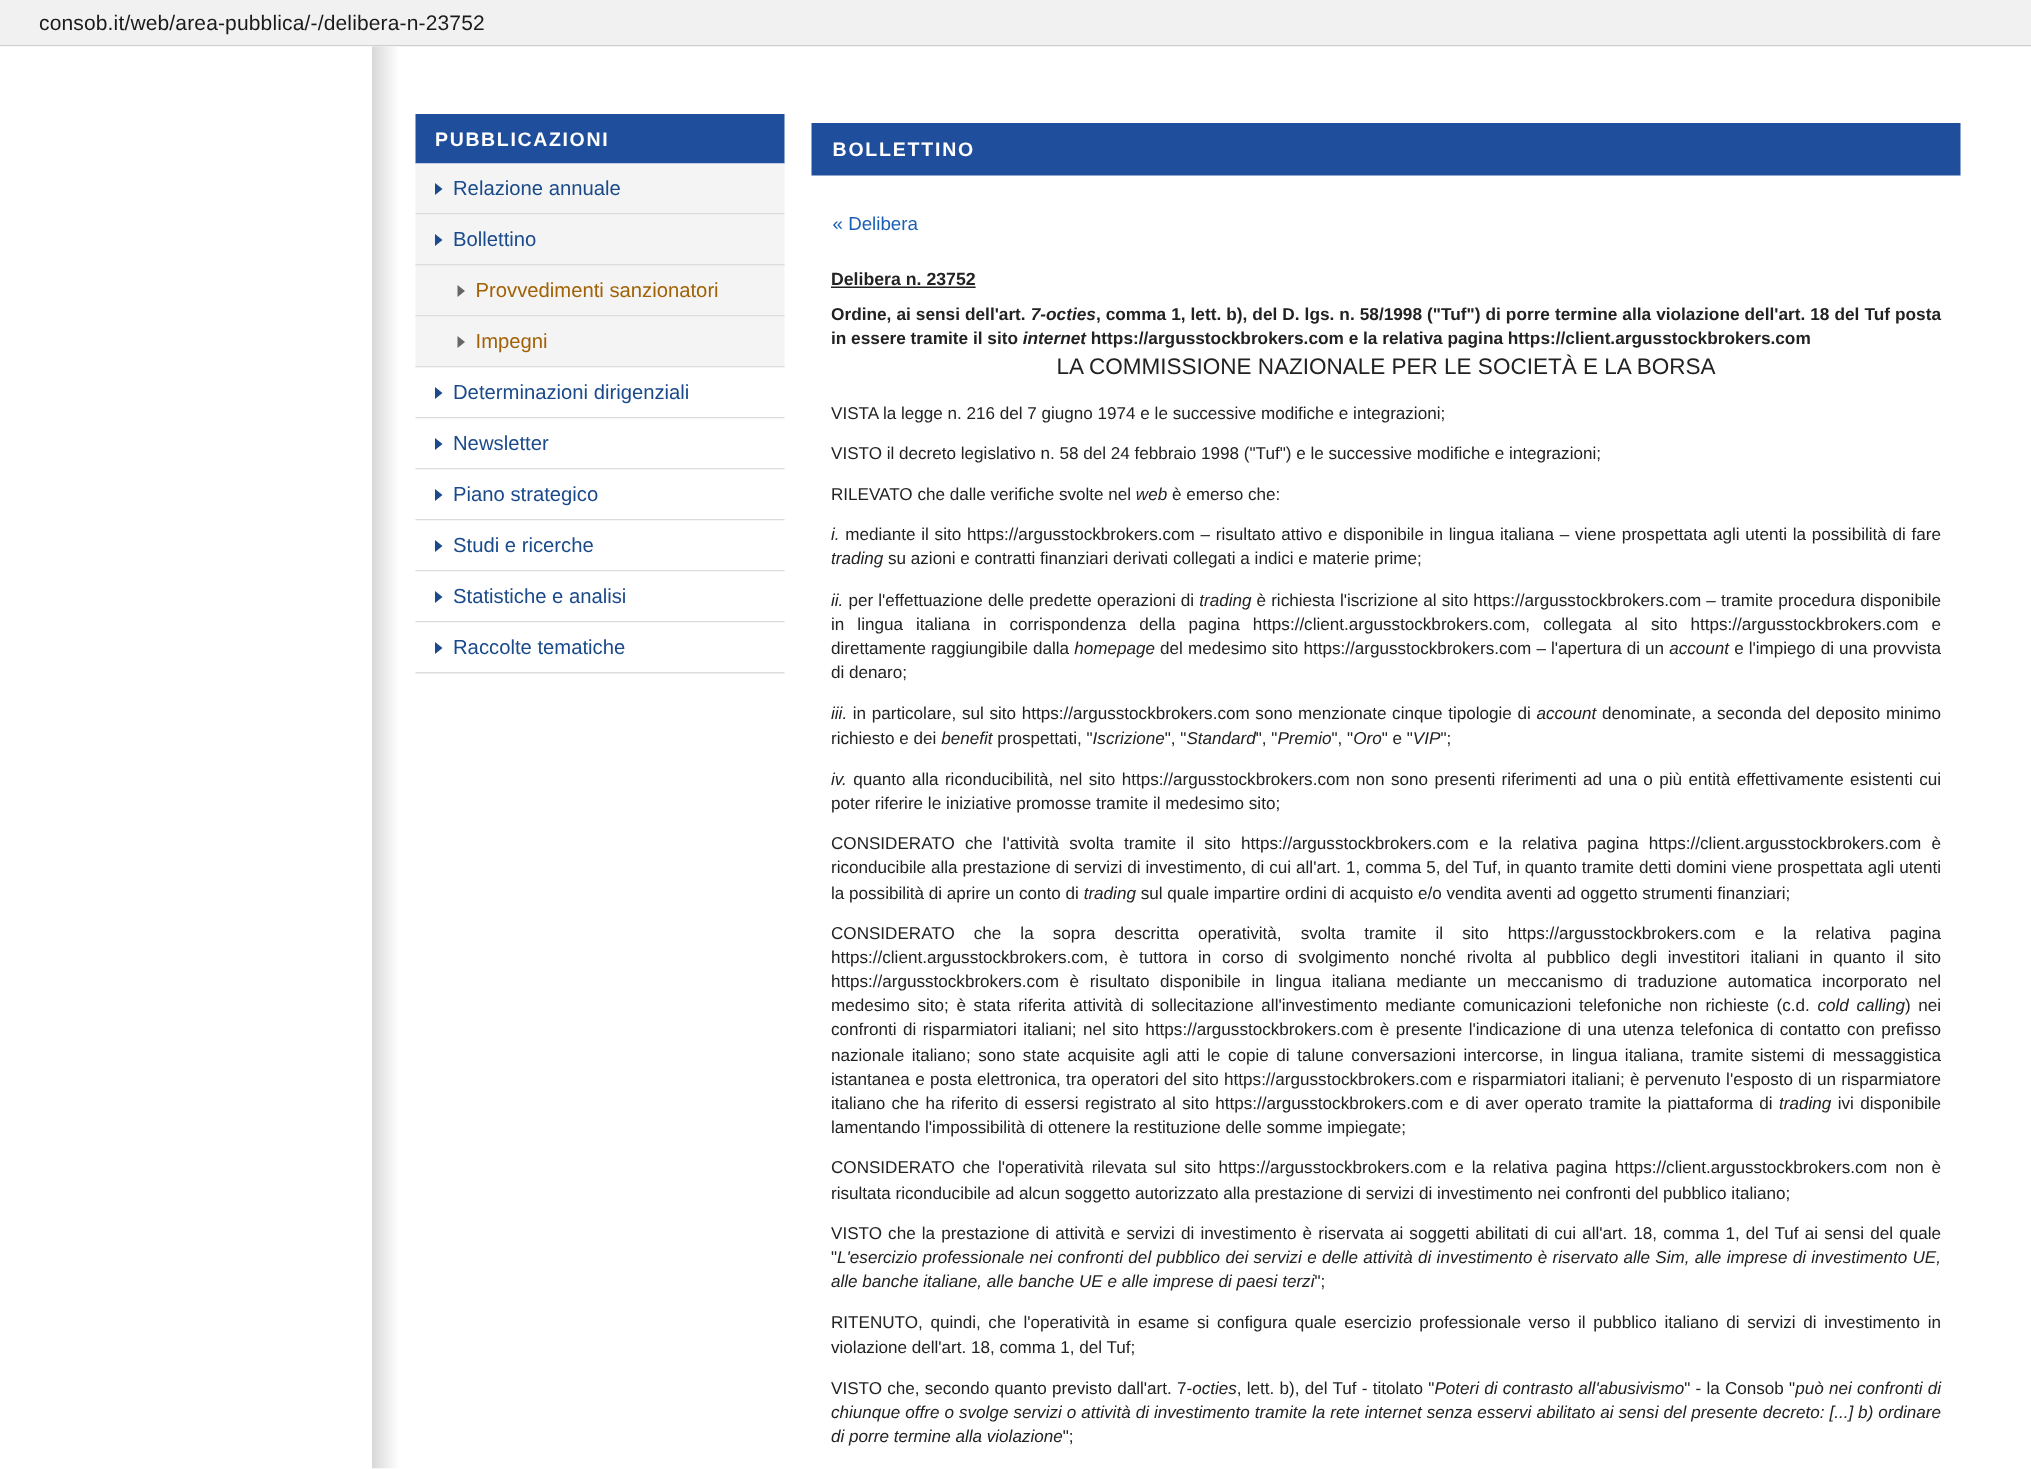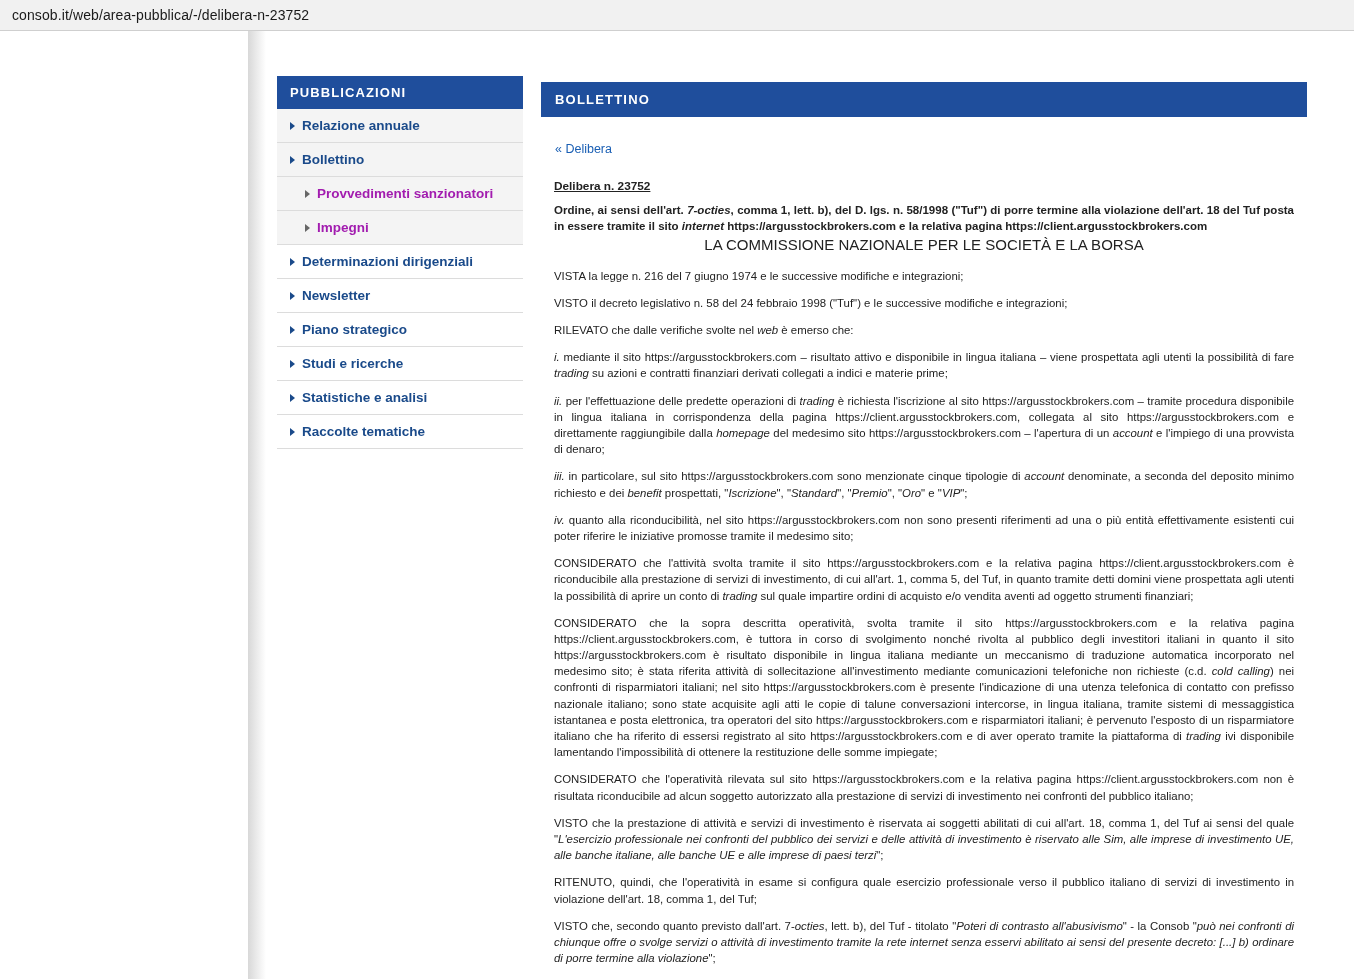--- a/index.html
+++ b/index.html
@@ -16,21 +16,21 @@
     position: relative;
   }
 
   
   .urlbar {
     height: 31px;
     background: #f1f1f1;
     border-bottom: 1px solid #cfcfcf;
     display: flex;
     align-items: center;
-    padding-left: 12px;
+    padding-left: 26px;
     box-sizing: border-box;
   }
   .urlbar .url-text {
     font-size: 14px;
     color: #1a1a1a;
     font-family: "Liberation Sans", sans-serif;
     letter-spacing: 0.1px;
   }
 
   
@@ -80,21 +80,20 @@
   .sb-item {
     border-bottom: 1px solid #dcdcdc;
     padding: 9px 10px 9px 13px;
     font-size: 13.5px;
     color: #1a4a8a;
     background: #f4f4f4;
     box-sizing: border-box;
     display: flex;
     align-items: center;
     cursor: pointer;
-    font-weight: bold;
   }
   .sb-item.plain {
     background: #ffffff;
     text-align: right;
   }
   .sb-item .arrow {
     display: inline-block;
     width: 0;
     height: 0;
     border-top: 4px solid transparent;
@@ -103,21 +102,21 @@
     margin-right: 7px;
     flex: none;
   }
   .sb-sub {
     padding-left: 28px;
     background: #f4f4f4;
   }
   .sb-sub .arrow {
     border-left-color: #666666;
   }
-  .sb-sub span.lbl { color: #a21caf; }
+  .sb-sub span.lbl { color: #a16207; }
 
   
   .content {
     position: absolute;
     left: 541px;
     top: 51px;
     width: 766px;
   }
   .content-header {
     background: #1f4e9c;

